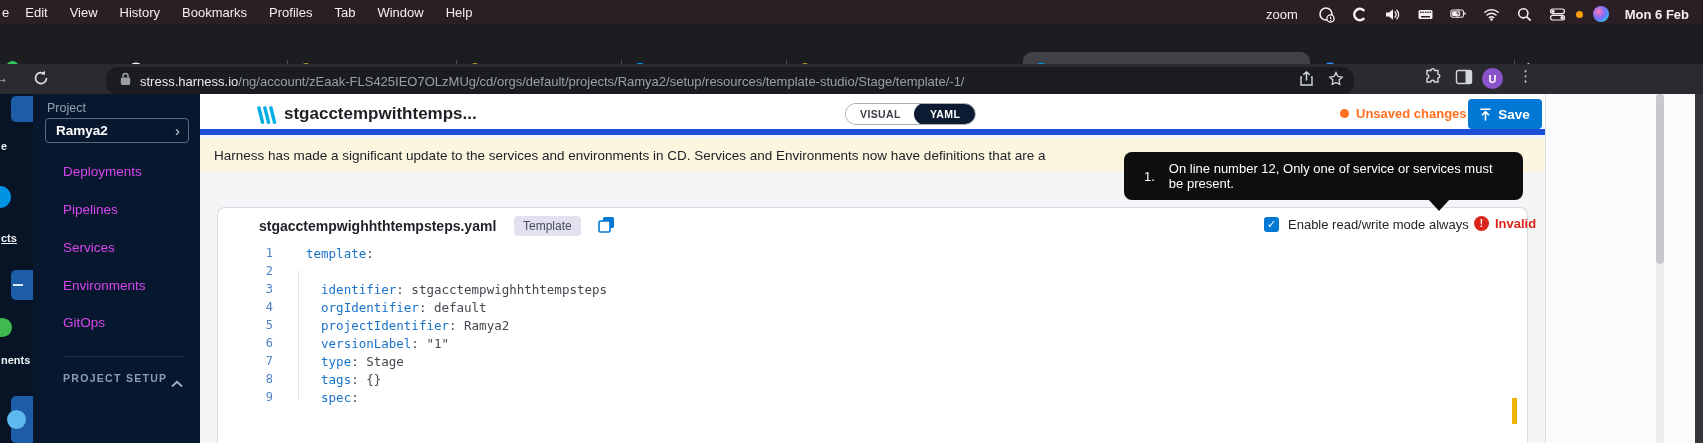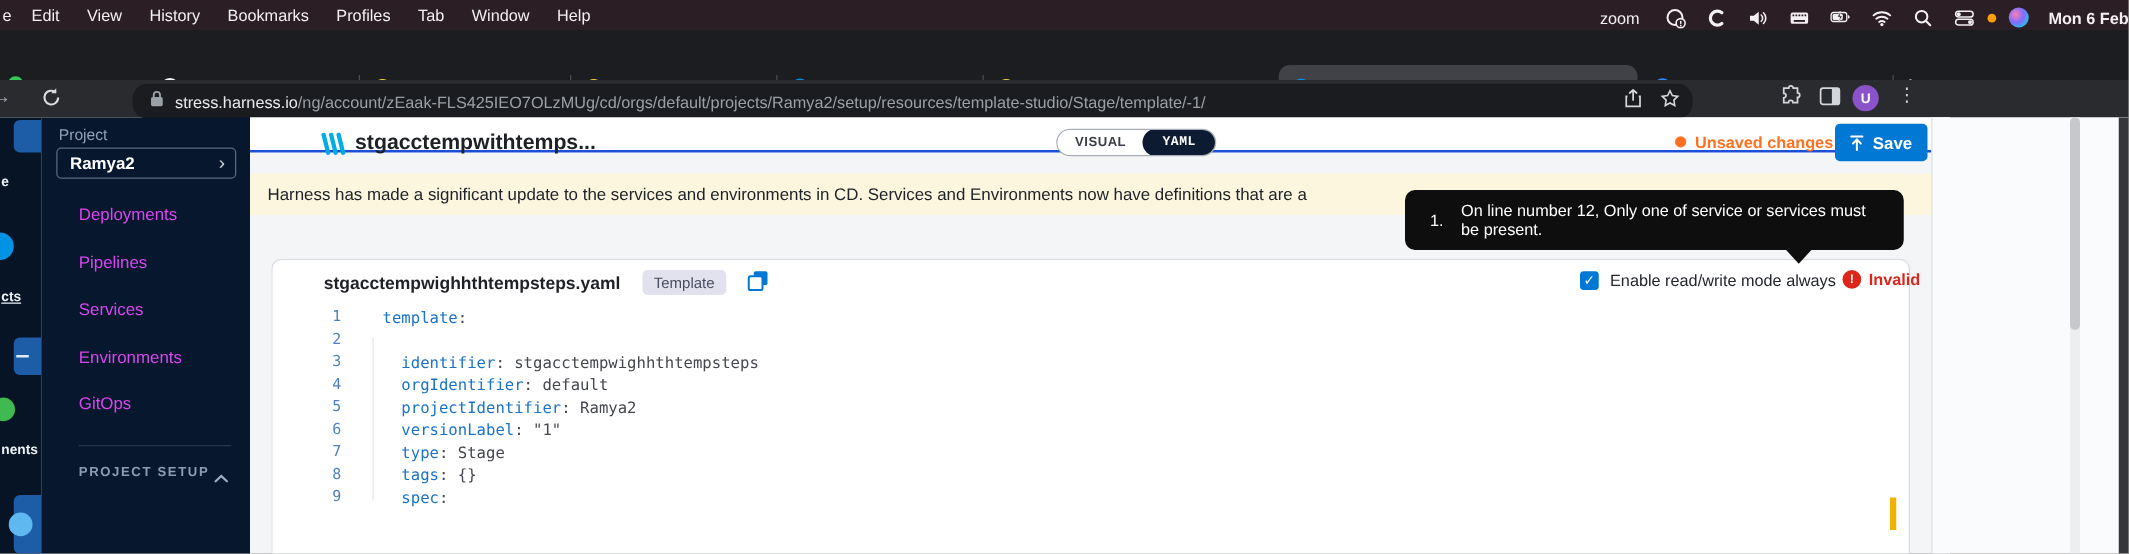--- a/index.html
+++ b/index.html
@@ -5,21 +5,21 @@
   * { margin:0; padding:0; box-sizing:border-box; }
   body { background:#000; font-family:"Liberation Sans", sans-serif; }
   .screen { position:relative; width:1703px; height:443px; overflow:hidden; background:#f2f3f5; }
 
   
   .menubar { position:absolute; left:0; top:0; width:1703px; height:24px; background:#2b1e24;
              display:flex; align-items:center; color:#f3eff2; font-size:13px; }
   .menu-left { display:flex; align-items:center; gap:0; padding-left:2px; }
   .menu-item { margin-right:22px; font-weight:500; white-space:nowrap; }
   .menu-item.frag { margin-right:16px; }
-  .menu-right { position:absolute; right:0; top:0; height:28px; display:flex; align-items:center; gap:16px; }
+  .menu-right { position:absolute; right:0; top:0; height:28px; display:flex; align-items:center; gap:16px; padding-right:14px; }
   .zoom-status { font-weight:500; margin-right:4px; }
   .micon { width:17px; height:17px; display:inline-block; }
   .micon svg { display:block; }
   .rec-dot { width:7px; height:7px; border-radius:50%; background:#ff9f0a; margin:0 -6px; }
   .siri { width:16px; height:16px; border-radius:50%;
           background:radial-gradient(circle at 35% 35%, #ff7eb3 0%, #7b6cff 45%, #29c7e8 80%); }
   .clock { font-weight:700; white-space:nowrap; }
 
   
   .tabstrip { position:absolute; left:0; top:24px; width:1703px; height:40px; background:#1c1d20; }
@@ -69,28 +69,28 @@
               border-radius:4px; display:flex; align-items:center; padding:0 8px 0 10px; }
   .proj-name { color:#fff; font-size:13.5px; font-weight:bold; flex:1; }
   .proj-chev { color:#cfd8e3; font-size:15px; }
   .nav-item { position:absolute; left:30px; color:#d946ef; font-size:13.5px; }
   .side-divider { position:absolute; left:30px; top:262px; width:122px; height:1px; background:#24364e; }
   .section-label { position:absolute; left:30px; top:278px; color:#8d9cb3; font-size:10.5px; font-weight:bold; letter-spacing:1.3px; }
   .section-chev { position:absolute; left:138px; top:280px; }
 
   
   .content { position:absolute; left:200px; top:0; width:1360px; height:349px; background:#f4f5f7; }
-  .appheader { position:absolute; left:0; top:0; width:1360px; height:28px; background:#fff; border-bottom:2px solid #1d4ed8; }
+  .appheader { position:absolute; left:0; top:0; width:1360px; height:41px; background:#fff; border-bottom:6px solid #1d4ed8; }
   .title-icon { position:absolute; left:55px; top:9px; }
   .page-title { position:absolute; left:84px; top:10px; font-size:17px; font-weight:bold; color:#1d2024; }
   .mode-toggle { position:absolute; left:645px; top:9px; height:22px; display:flex; border:1px solid #a9aeb8;
                  border-radius:11px; overflow:hidden; background:#fff; }
   .mode-seg { font-size:10.5px; font-weight:bold; letter-spacing:.4px; display:flex; align-items:center; padding:0 14px; }
   .mode-visual { color:#3b3f49; background:#fff; }
-  .mode-yaml { color:#fff; background:#0d1b32; border-radius:11px; margin:-1px; padding:0 16px;font-family:Liberation Mono, monospace; }
+  .mode-yaml { color:#fff; background:#0d1b32; border-radius:11px; margin:-1px; padding:0 16px; }
   .unsaved { position:absolute; left:1140px; top:12px; display:flex; align-items:center; gap:7px;
              color:#ff7020; font-size:13px; font-weight:bold; }
   .unsaved-dot { width:9px; height:9px; border-radius:50%; background:#ff7020; }
   .save-btn { position:absolute; left:1268px; top:5px; width:74px; height:30px; background:#0278d5; border-radius:4px;
               color:#fff; font-size:13.5px; font-weight:bold; display:flex; align-items:center; justify-content:center; gap:7px; }
   .banner { position:absolute; left:0; top:45px; width:1360px; height:33px; background:#fcf6df;
             display:flex; align-items:center; padding-left:14px; overflow:hidden; }
   .banner-text { color:#20242a; font-size:13.5px; white-space:nowrap; }
 
   

